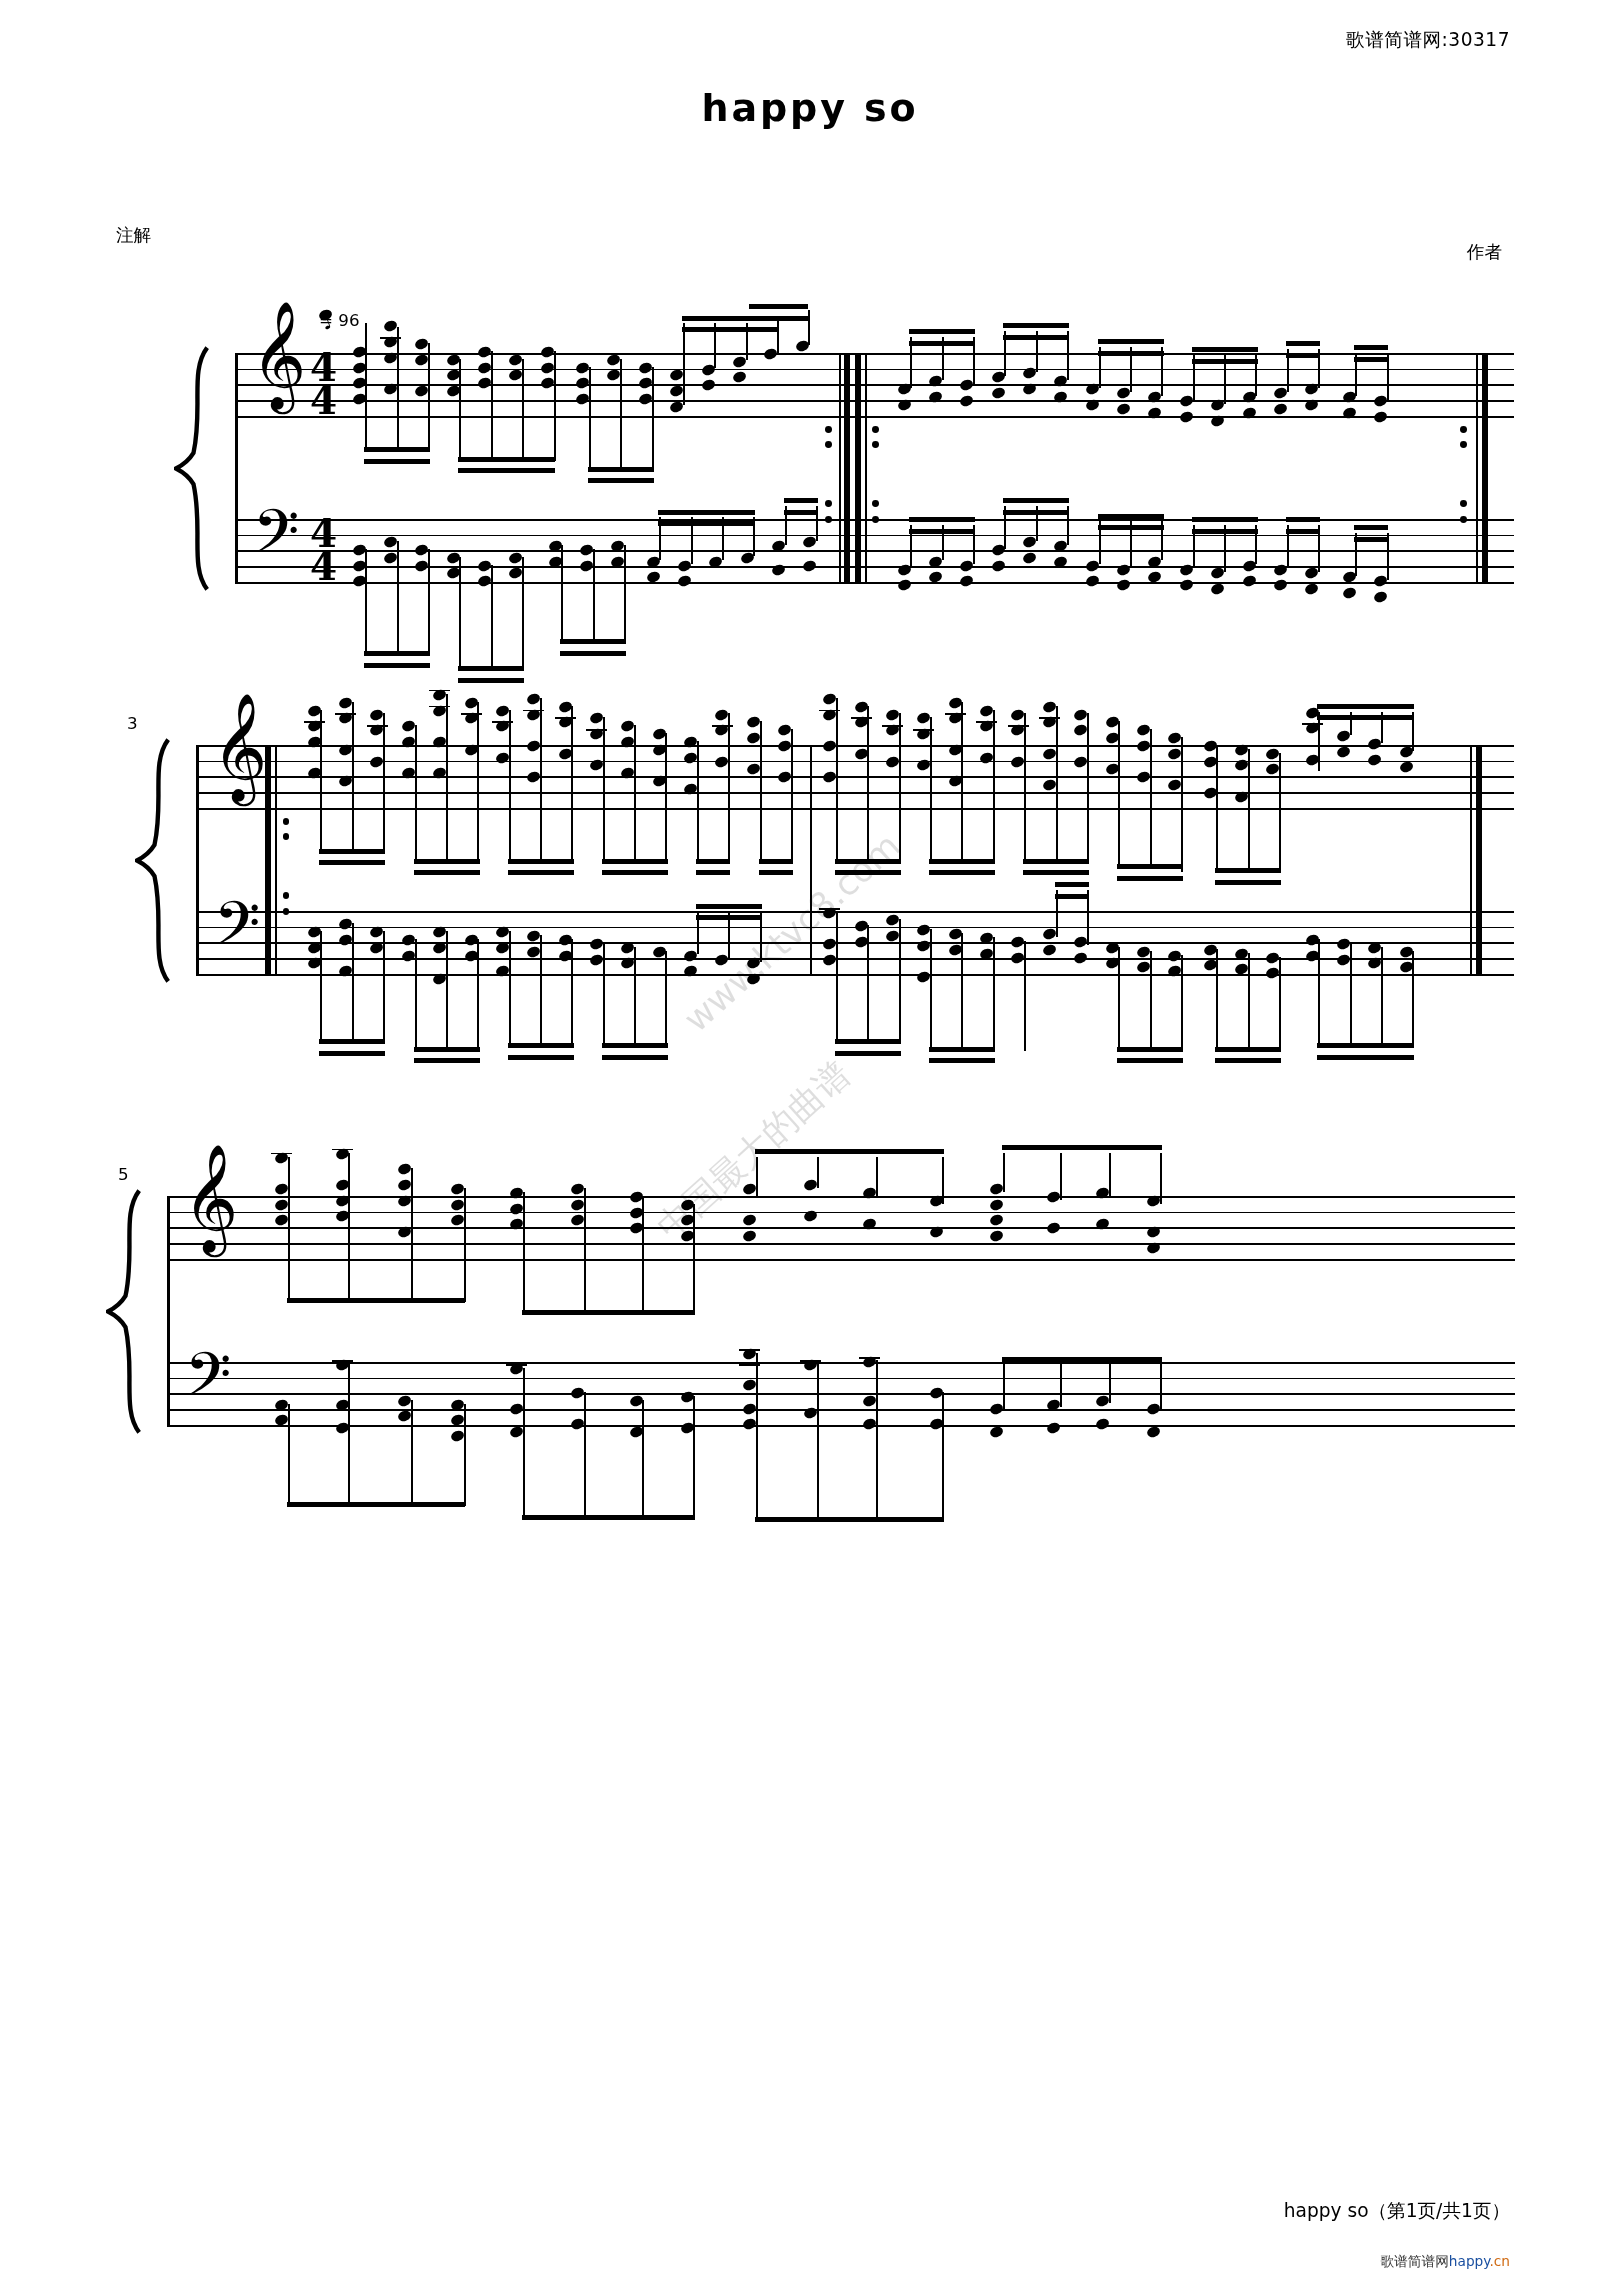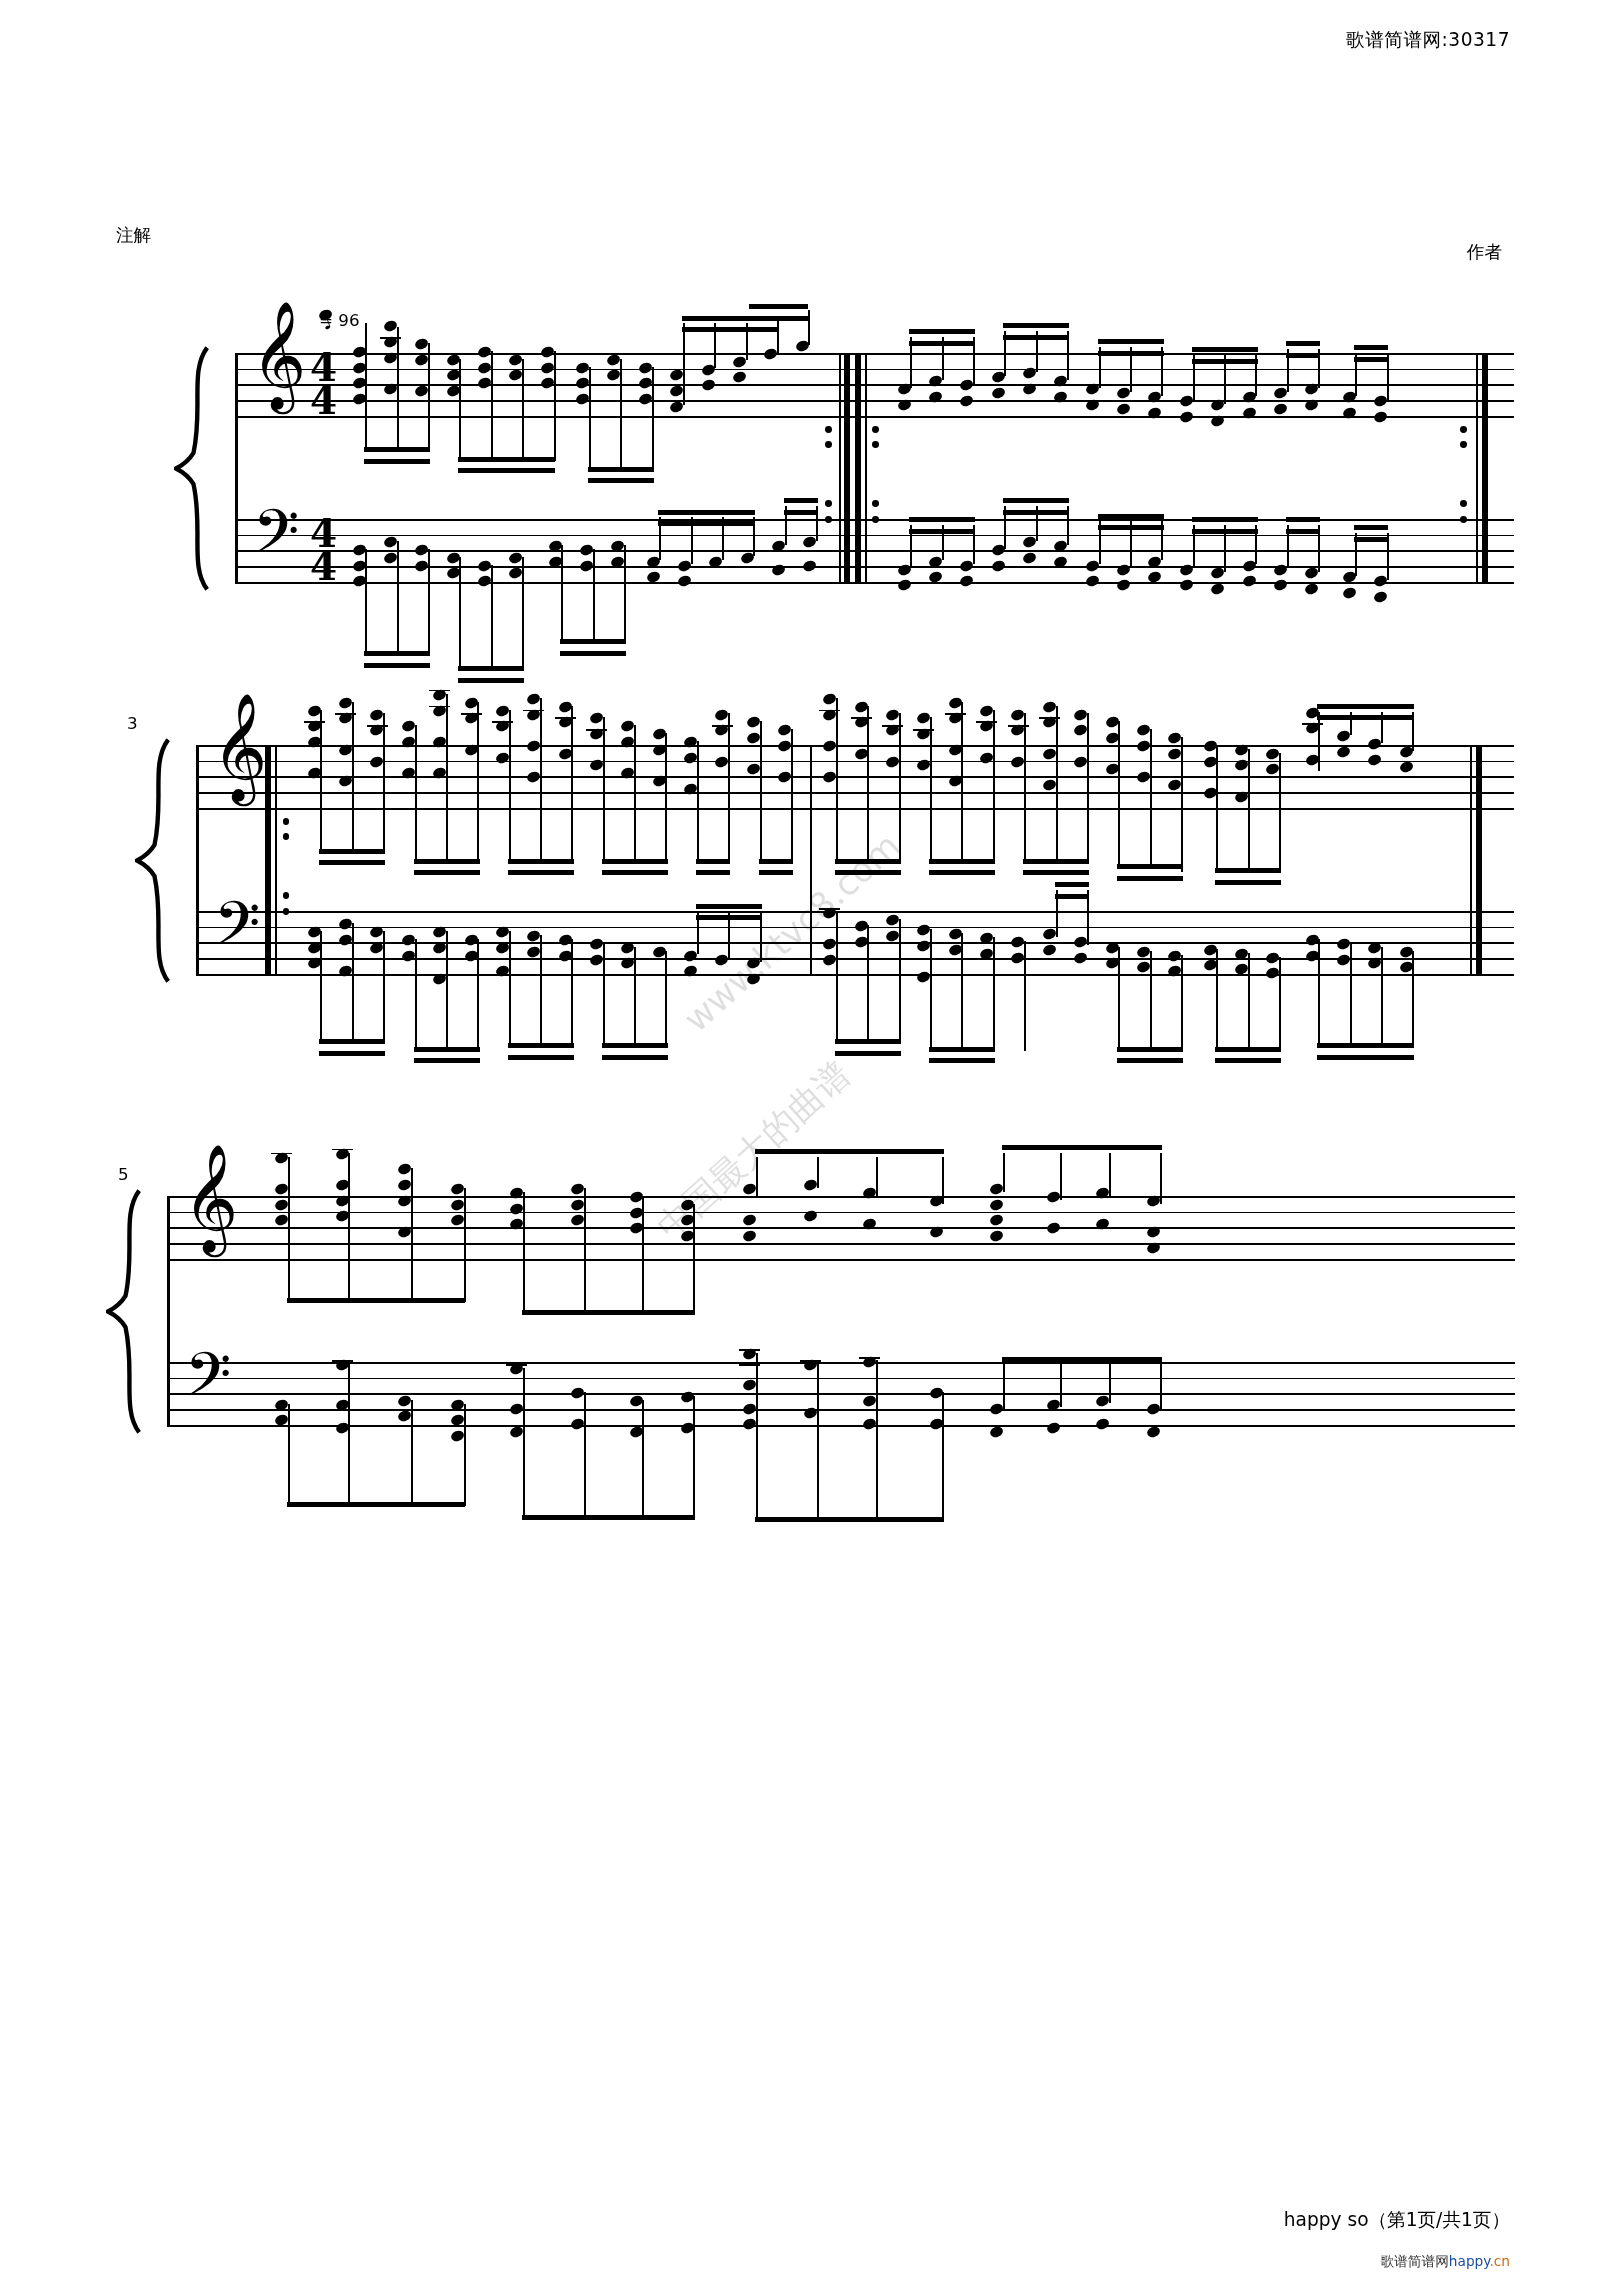--- a/index.html
+++ b/index.html
@@ -76,21 +76,21 @@
   .wm2 {
     left: 647px;
     top: 1215px;
     font-size: 35px;
     transform: rotate(-42deg);
   }
 
   
   .footer-title {
     position: absolute;
-    bottom: 60px;
+    bottom: 69px;
     right: 110px;
     font-family: "DejaVu Sans", sans-serif;
     font-size: 18.6px;
     white-space: nowrap;
   }
   .footer-site {
     position: absolute;
     bottom: 21.6px;
     right: 110px;
     font-family: "DejaVu Sans", sans-serif;
@@ -274,20 +274,21 @@
     width: 20.6px;
     background: #000;
   }
 </style>
 </head>
 <body>
 
 <div class="page">
 
   <div class="score-id">歌谱简谱网:30317</div>
+  <div class="title">happy so</div>
   <div class="annotation-label">注解</div>
   <div class="author-label">作者</div>
 
   <div class="watermark wm1">www.ktvc8.com</div>
   <div class="watermark wm2">中国最大的曲谱</div>
 
   <div class="system" id="system-1">
     <div class="sys-inner">
 
       <div class="brace">

